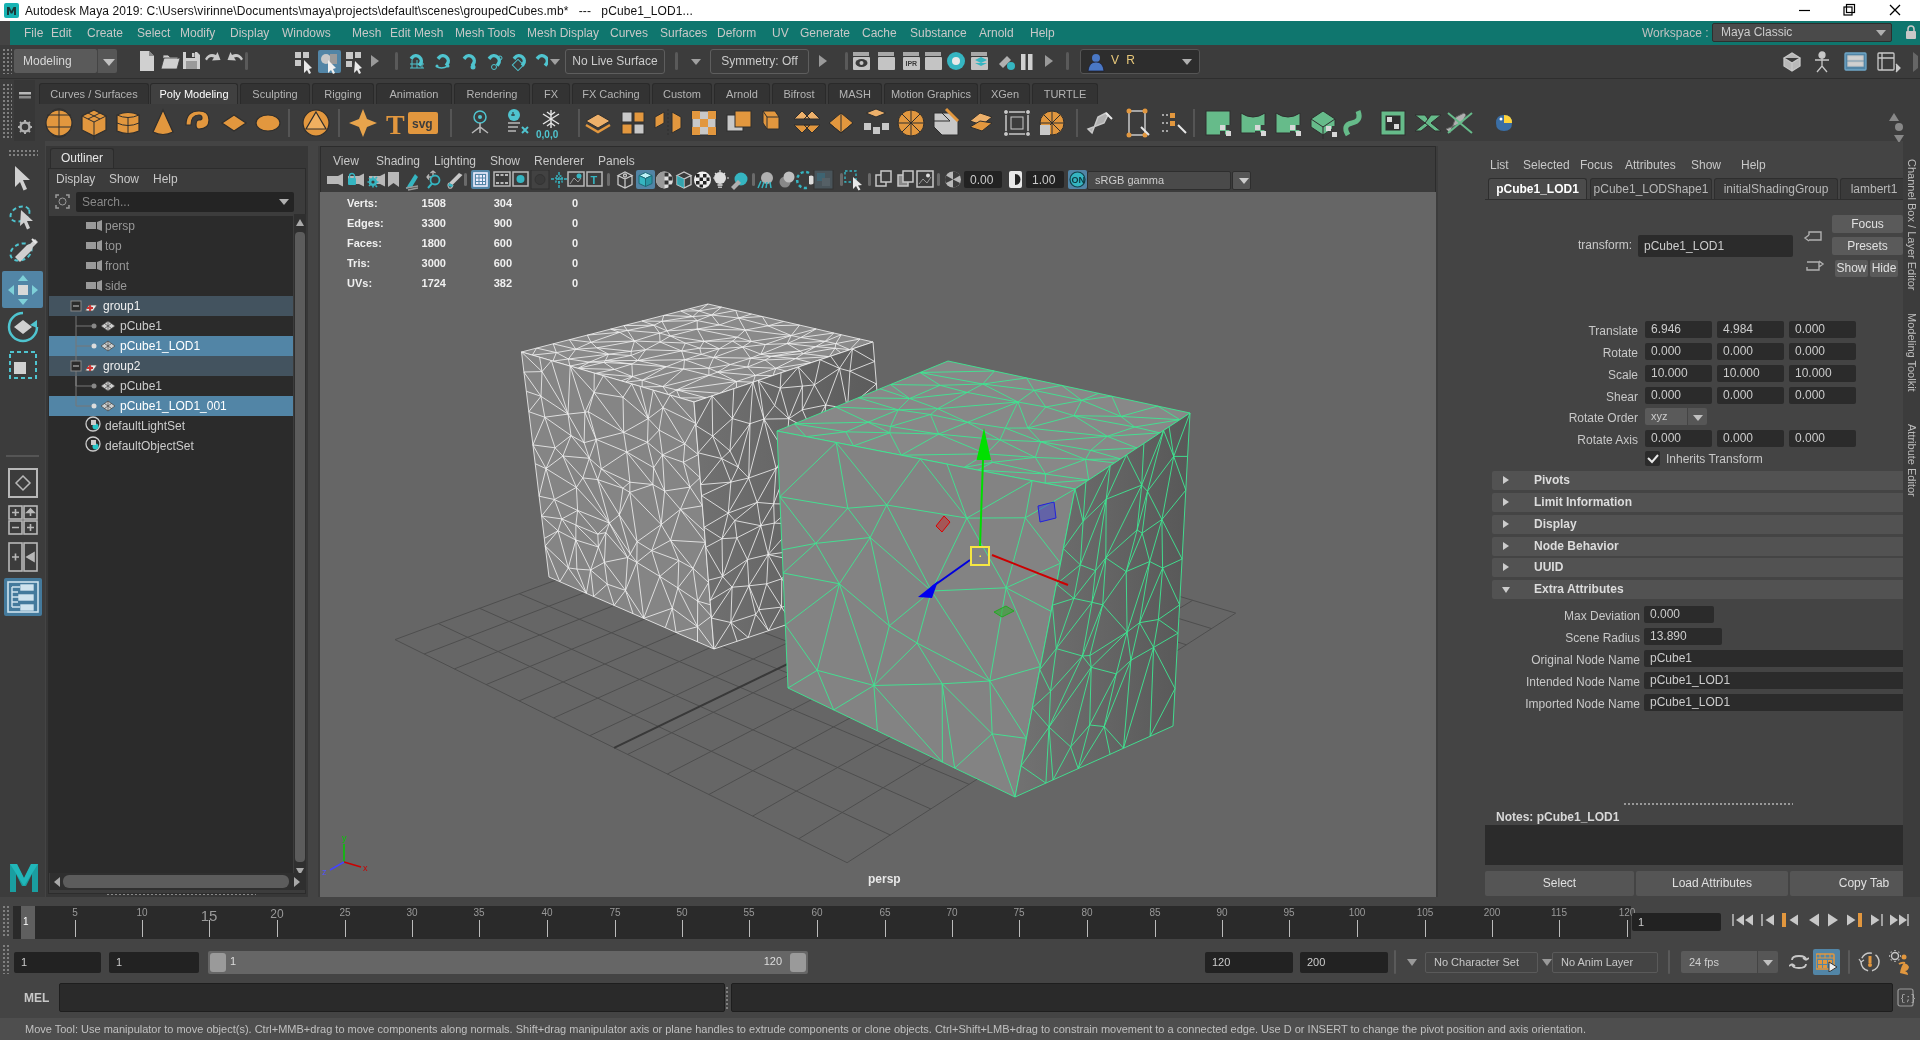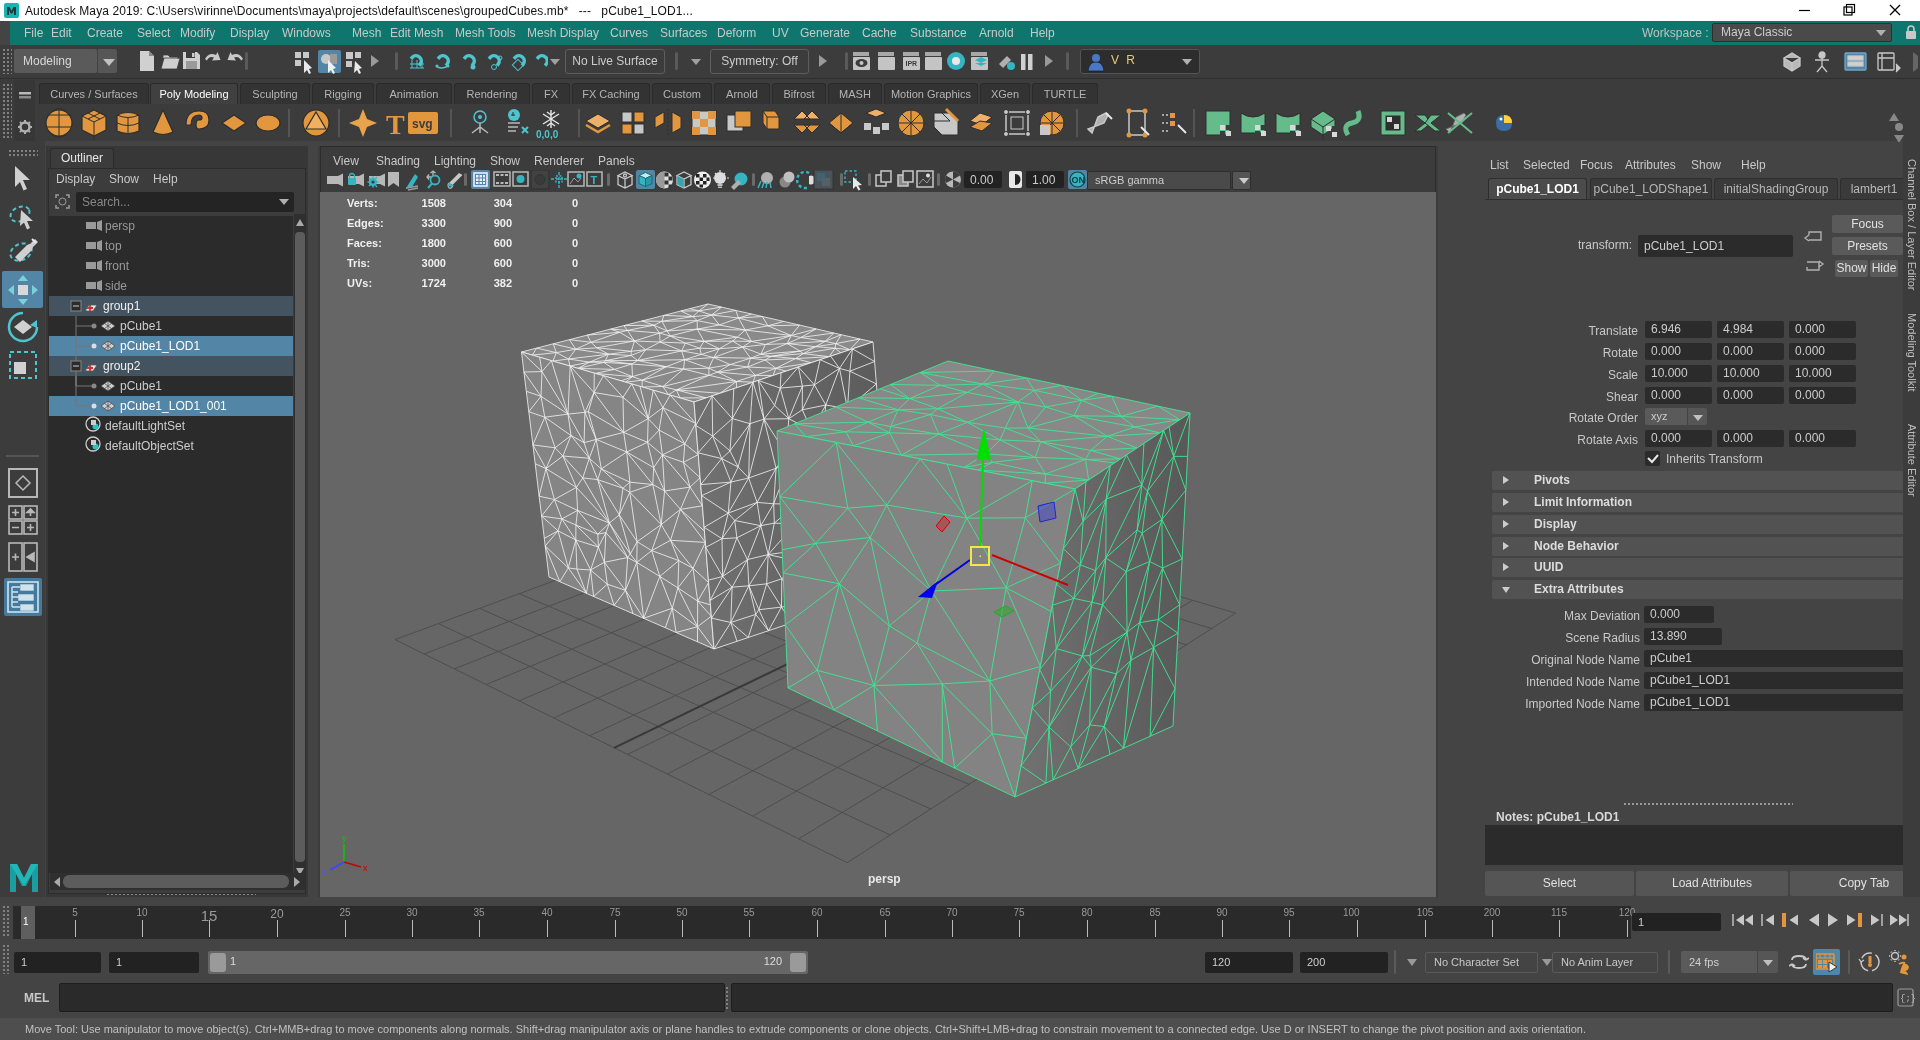--- a/index.html
+++ b/index.html
@@ -1134,21 +1134,21 @@
       <div style="position:absolute;left:992px;top:1px;width:28px;text-align:center;font-size:10px;color:#999">75</div>
       <div style="position:absolute;left:1006px;top:14px;width:1px;height:17px;background:#bbb"></div>
       <div style="position:absolute;left:1060px;top:1px;width:28px;text-align:center;font-size:10px;color:#999">80</div>
       <div style="position:absolute;left:1074px;top:14px;width:1px;height:17px;background:#bbb"></div>
       <div style="position:absolute;left:1128px;top:1px;width:28px;text-align:center;font-size:10px;color:#999">85</div>
       <div style="position:absolute;left:1142px;top:14px;width:1px;height:17px;background:#bbb"></div>
       <div style="position:absolute;left:1195px;top:1px;width:28px;text-align:center;font-size:10px;color:#999">90</div>
       <div style="position:absolute;left:1209px;top:14px;width:1px;height:17px;background:#bbb"></div>
       <div style="position:absolute;left:1262px;top:1px;width:28px;text-align:center;font-size:10px;color:#999">95</div>
       <div style="position:absolute;left:1276px;top:14px;width:1px;height:17px;background:#bbb"></div>
-      <div style="position:absolute;left:1330px;top:1px;width:28px;text-align:left;font-size:10px;color:#999">100</div>
+      <div style="position:absolute;left:1330px;top:1px;width:28px;text-align:center;font-size:10px;color:#999">100</div>
       <div style="position:absolute;left:1344px;top:14px;width:1px;height:17px;background:#bbb"></div>
       <div style="position:absolute;left:1398px;top:1px;width:28px;text-align:center;font-size:10px;color:#999">105</div>
       <div style="position:absolute;left:1412px;top:14px;width:1px;height:17px;background:#bbb"></div>
       <div style="position:absolute;left:1465px;top:1px;width:28px;text-align:center;font-size:10px;color:#999">200</div>
       <div style="position:absolute;left:1479px;top:14px;width:1px;height:17px;background:#bbb"></div>
       <div style="position:absolute;left:1532px;top:1px;width:28px;text-align:center;font-size:10px;color:#999">115</div>
       <div style="position:absolute;left:1546px;top:14px;width:1px;height:17px;background:#bbb"></div>
       <div style="position:absolute;left:1600px;top:1px;width:28px;text-align:center;font-size:10px;color:#999">120</div>
       <div style="position:absolute;left:1614px;top:14px;width:1px;height:17px;background:#bbb"></div>
       <div style="position:absolute;left:8px;top:0;width:14px;height:33px;background:#5f5f5f"></div>

